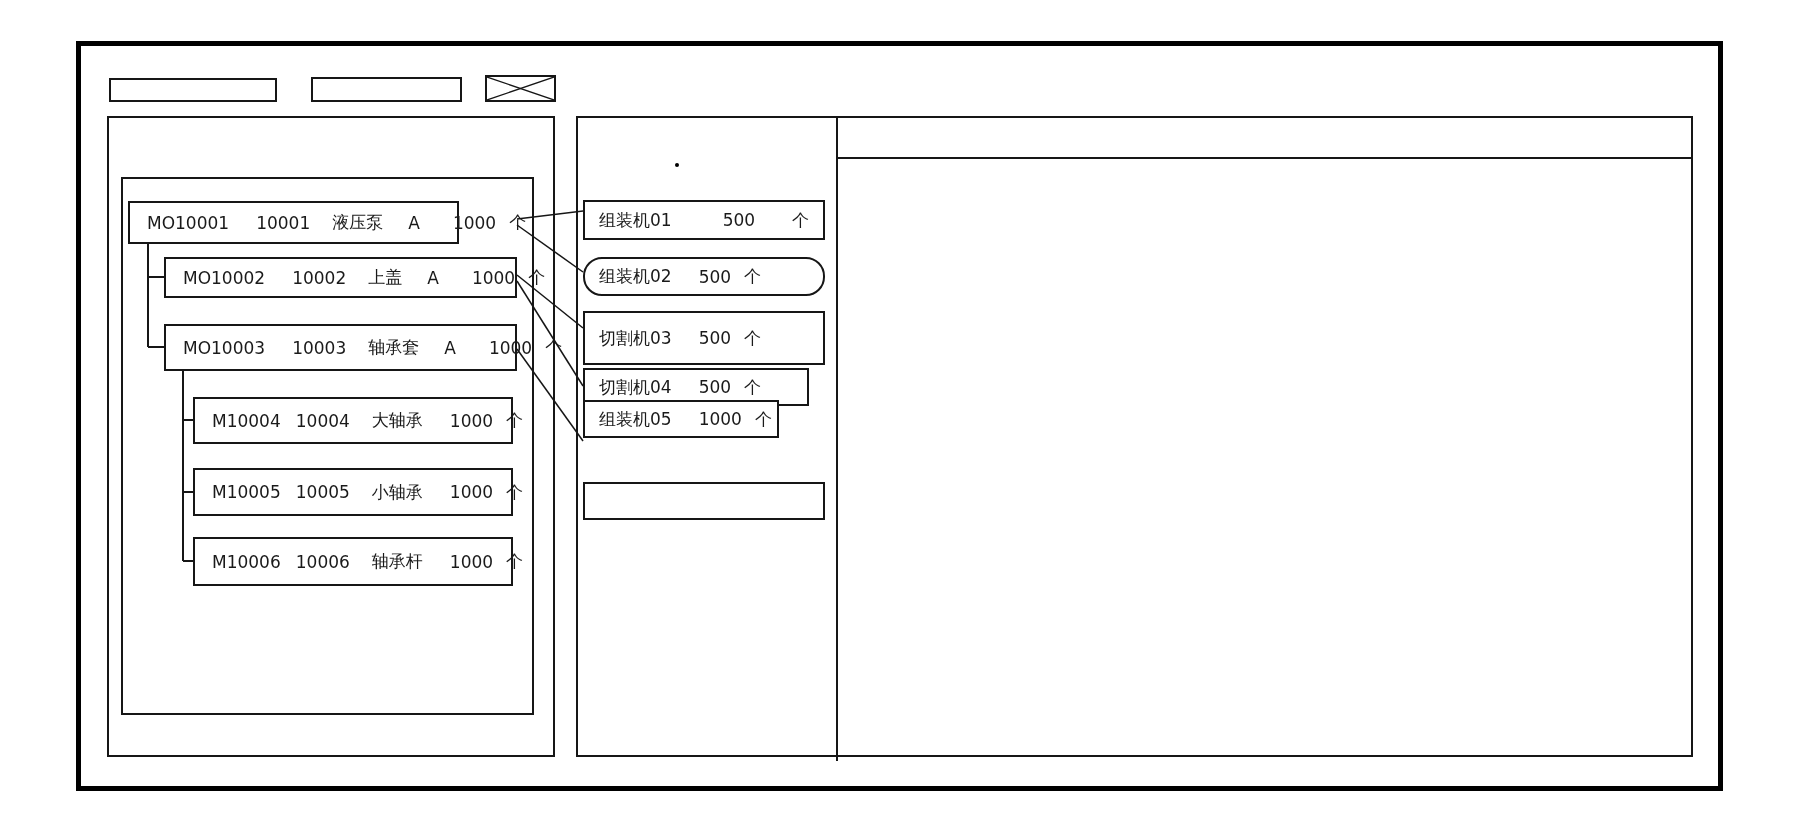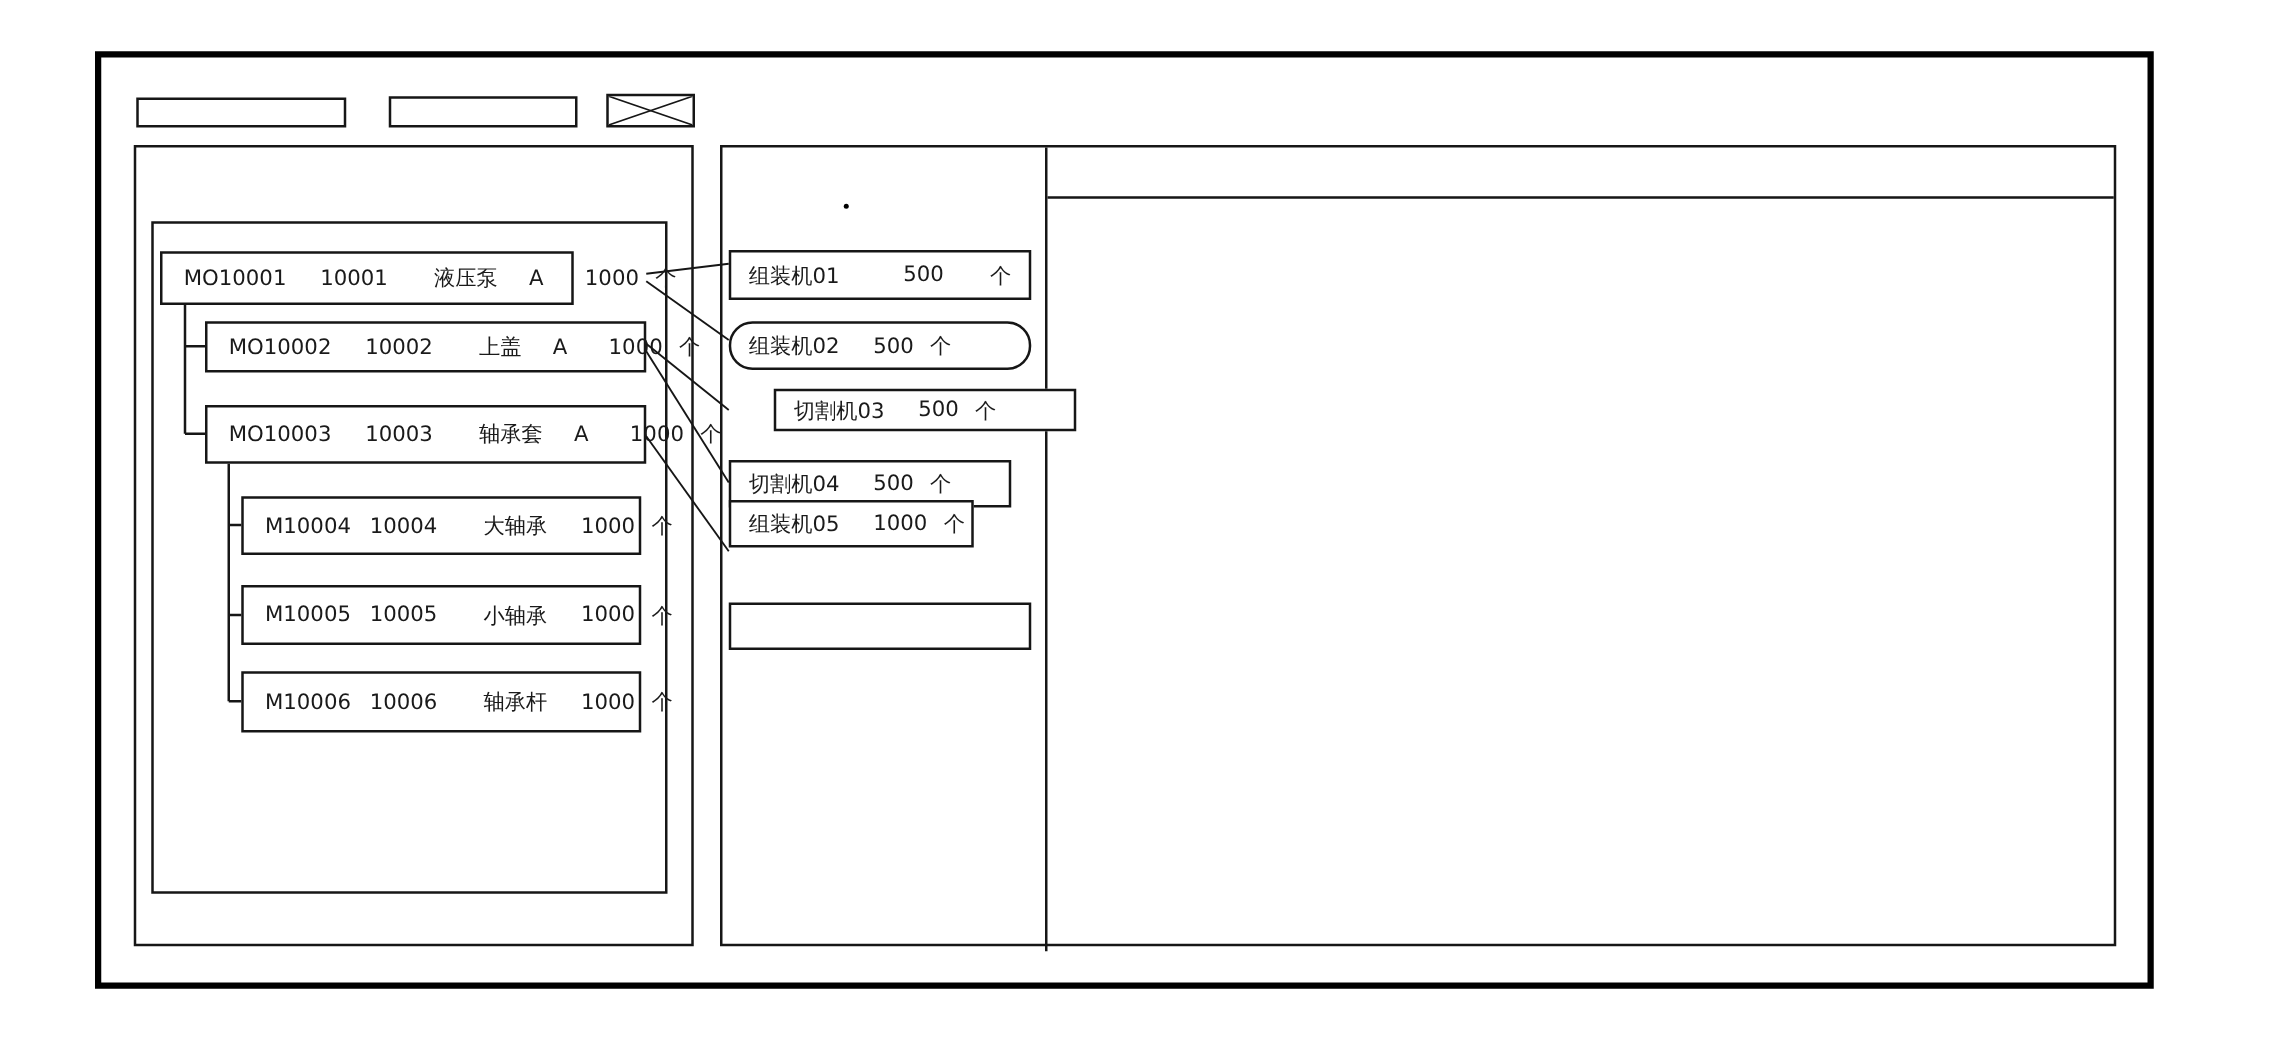--- a/index.html
+++ b/index.html
@@ -32,21 +32,21 @@
     border: 2px solid #161616;
     background: #fff;
     display: flex;
     align-items: center;
     font-size: 17px;
     white-space: nowrap;
     overflow: visible;
   }
   .order-box { padding-left: 17px; }
   .order-box .fc  { margin-left: 27px; }
-  .order-box .fn  { margin-left: 37px; text-align: center; }
+  .order-box .fn  { margin-left: 22px; text-align: center; }
   .order-box .fcu { margin-left: 25px; }
   .order-box .fq  { margin-left: 33px; }
   .order-box .fu  { margin-left: 13px; }
   .order-box.child .fc { margin-left: 15px; }
   .order-box.child .fq { margin-left: 27px; }
   .machine-box { padding-left: 14px; }
   .machine-box .mq { margin-left: 27px; }
   .machine-box .mu { margin-left: 13px; }
   .header-row {
     display: flex;
@@ -163,21 +163,21 @@
   <div class="abs wf-box machine-box" style="left:583px; top:200px; width:242px; height:40px;gap:24px;">
     <span>组装机01</span>
     <span class="mq">500</span>
     <span class="mu">个</span>
   </div>
   <div class="abs wf-box machine-box" style="left:583px; top:257px; width:242px; height:39px;border-radius:19px;">
     <span>组装机02</span>
     <span class="mq">500</span>
     <span class="mu">个</span>
   </div>
-  <div class="abs wf-box machine-box" style="left:583px; top:311px; width:242px; height:34px;margin-left:36px;">
+  <div class="abs wf-box machine-box" style="left:583px; top:311px; width:242px; height:54px;">
     <span>切割机03</span>
     <span class="mq">500</span>
     <span class="mu">个</span>
   </div>
   <div class="abs wf-box machine-box" style="left:583px; top:368px; width:226px; height:38px;">
     <span>切割机04</span>
     <span class="mq">500</span>
     <span class="mu">个</span>
   </div>
   <div class="abs wf-box machine-box" style="left:583px; top:400px; width:196px; height:38px;">

